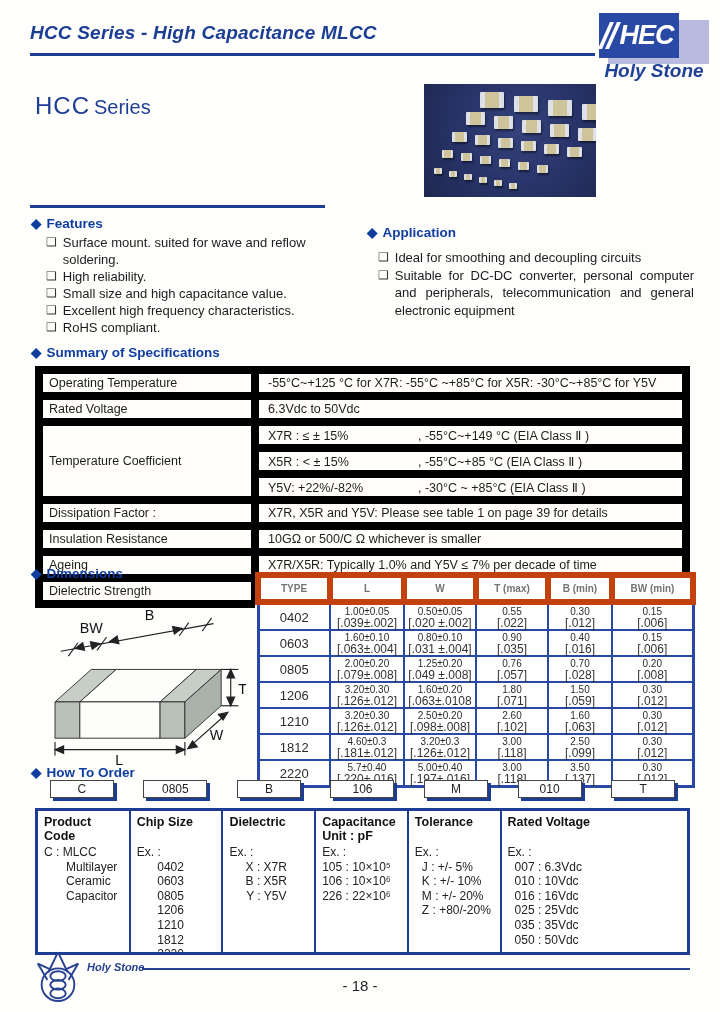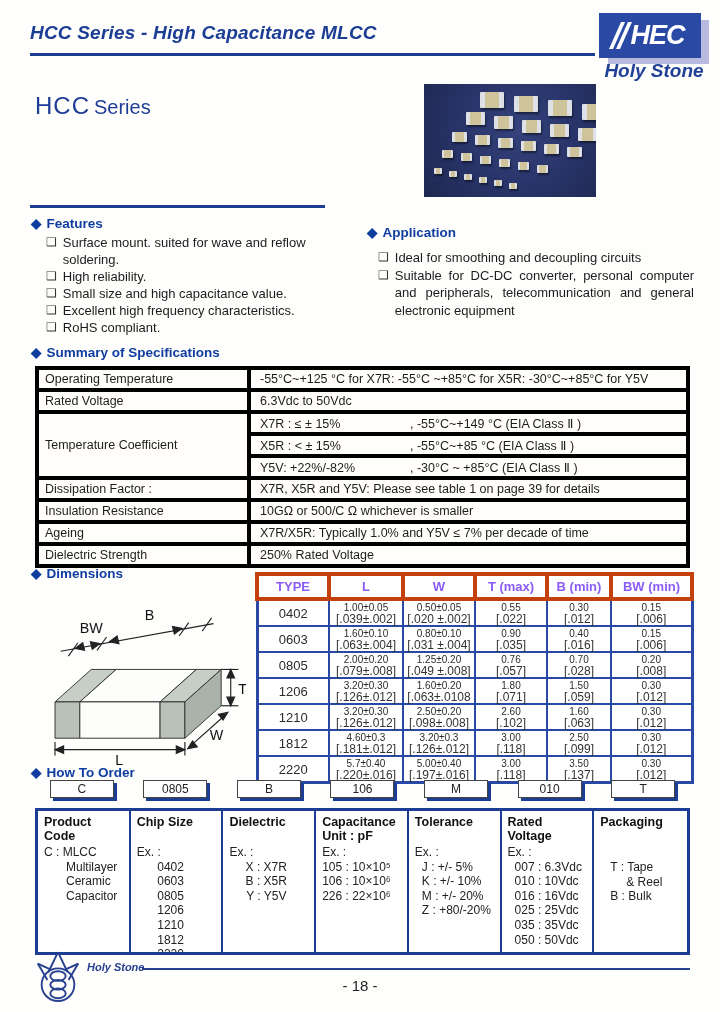--- a/index.html
+++ b/index.html
@@ -5,21 +5,21 @@
   html,body{margin:0;padding:0;background:#e8e8e8;}
   .page{position:relative;width:720px;height:1012px;background:#fefefc;overflow:hidden;
         font-family:"Liberation Sans", sans-serif;color:#222;}
 
   
   .hdr-title{position:absolute;left:30px;top:22px;font-size:19px;font-weight:bold;
              font-style:italic;color:#1b3d94;letter-spacing:.2px;}
   .hdr-rule{position:absolute;left:30px;top:53px;width:565px;height:3px;background:#1b3d94;}
   .logo-wrap{position:absolute;left:599px;top:13px;width:118px;height:70px;}
   .logo-shadow{position:absolute;left:9px;top:7px;width:101px;height:44px;background:#b9badf;}
-  .logo-box{position:absolute;left:0;top:0;width:102px;height:45px;background:#2a49a5;
+  .logo-box{position:absolute;left:0;top:0;width:80px;height:45px;background:#2a49a5;
             display:flex;align-items:center;justify-content:center;}
   .logo-bar{display:inline-block;width:4px;height:27px;background:#fff;transform:skewX(-24deg);margin-right:3px;}
   .logo-text{color:#fff;font-size:27px;font-weight:bold;font-style:italic;letter-spacing:-1px;margin-left:1px;}
   .logo-brand{position:absolute;left:0;top:47px;width:110px;text-align:center;font-size:19px;
               font-weight:bold;font-style:italic;color:#203f97;}
 
   
   .series-line{position:absolute;left:35px;top:92px;color:#1e3d96;}
   .series-main{font-size:24px;letter-spacing:1px;}
   .series-suffix{font-size:20px;margin-left:4px;}
@@ -41,30 +41,30 @@
   .blist{position:absolute;font-size:13px;line-height:17px;color:#1c1c1c;}
   #features-list{left:46px;top:234px;width:312px;}
   #application-list{left:378px;top:249px;width:316px;line-height:17.5px;}
   .chk{display:flex;gap:6px;}
   .chk .g{flex:0 0 auto;font-size:12px;line-height:17px;color:#333;}
   #application-list .chk:nth-child(2) .t{text-align:justify;}
 
   
   .spec{position:absolute;left:35px;top:366px;width:655px;border-collapse:collapse;
         background:#fffefa;border:3px solid #1b3d94;}
-  .spec td{border:4px solid #000000;font-size:12.5px;color:#1d1d1d;height:16px;padding:1px 6px;}
+  .spec td{border:8px solid #000000;font-size:12.5px;color:#1d1d1d;height:16px;padding:1px 6px;}
   .spec td.lbl{width:196px;}
   .spec td.val{padding-left:9px;}
   .spec .cond{display:inline-block;width:150px;}
 
   
   .diagram{position:absolute;left:34px;top:586px;}
   .dim{position:absolute;left:255px;top:572px;width:435px;border-collapse:collapse;
        background:#fff;border:3px solid #2a49a5;table-layout:fixed;}
-  .dim th{border:4px solid #c2410c;font-size:13px;font-weight:bold;color:#8b5cf6;height:21px;padding:0;}
+  .dim th{border:6px solid #c2410c;font-size:10px;font-weight:bold;color:#737373;height:21px;padding:0;}
   .dim td{border:2px solid #2a49a5;text-align:center;padding:1px 0;color:#2b2b2b;}
   .dim td.type{font-size:13px;}
   .dim .mm{font-size:10px;line-height:12px;}
   .dim .inch{font-size:12px;line-height:10px;color:#333;}
   .dim col.c0{width:72px}.dim col.c1{width:74px}.dim col.c2{width:72px}
   .dim col.c3{width:72px}.dim col.c4{width:64px}.dim col.c5{width:81px}
 
   
   #order-boxes{position:absolute;left:35px;top:780px;width:655px;display:grid;
                grid-template-columns:repeat(7,1fr);justify-items:center;}
@@ -542,30 +542,20 @@
         <div class="lines">
           <div class="oline l0">Ex. :</div>
           <div class="oline l1">007 : 6.3Vdc</div>
           <div class="oline l2">010 : 10Vdc</div>
           <div class="oline l3">016 : 16Vdc</div>
           <div class="oline l4">025 : 25Vdc</div>
           <div class="oline l5">035 : 35Vdc</div>
           <div class="oline l6">050 : 50Vdc</div>
         </div>
       </div>
-      <div class="ocol c6">
-        <div class="ohdr">
-          <div>Packaging</div>
-        </div>
-        <div class="lines">
-          <div class="oline l0">T : Tape</div>
-          <div class="oline l1">&amp; Reel</div>
-          <div class="oline l2">B : Bulk</div>
-        </div>
-      </div>
     </div>
 
   <svg class="emblem" width="50" height="56" viewBox="0 0 52 58">
     <g fill="none" stroke="#27408f" stroke-width="2">
       <path d="M26 2 L16 23"></path>
         <path d="M26 2 L36 23"></path>
       <path d="M5 14 L15 31"></path>
         <path d="M47 14 L37 31"></path>
       <path d="M5 14 L18 20"></path>
         <path d="M47 14 L34 20"></path>

